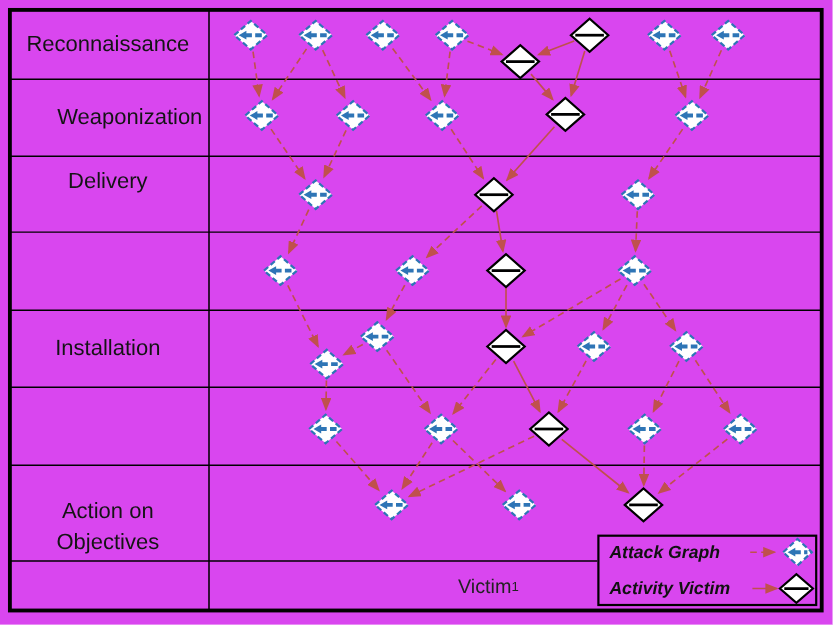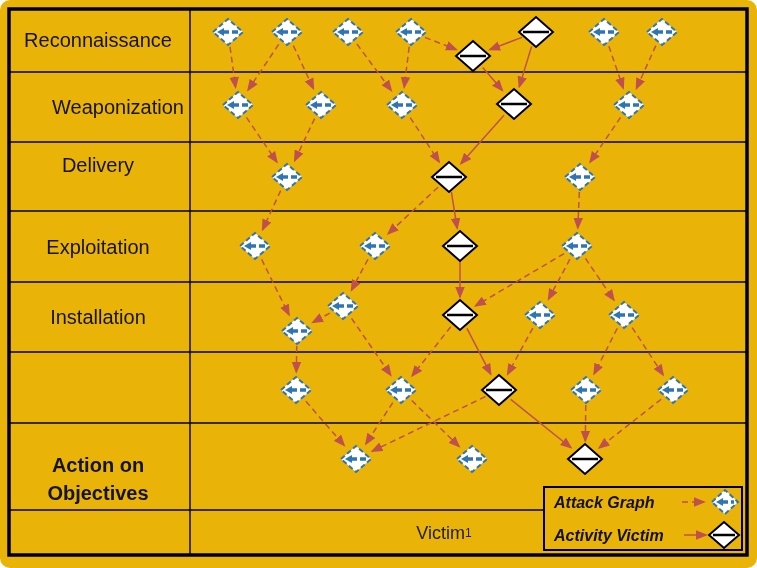--- a/index.html
+++ b/index.html
@@ -1,17 +1,17 @@
 <!DOCTYPE html>
 <html><head>
 <meta charset="utf-8">
 <style>
   html,body{margin:0;padding:0;background:#fff;}
-  #canvas{position:relative;width:757px;height:568px;background:#eab308;overflow:hidden;
-          font-family:"Liberation Sans",sans-serif;border-radius:10px;}
+  #canvas{position:relative;width:757px;height:568px;background:#d946ef;overflow:hidden;
+          font-family:"Liberation Sans",sans-serif;}
   #diagram-svg{position:absolute;left:0;top:0;}
   .stage-label{position:absolute;left:10px;width:176px;display:flex;align-items:center;
                justify-content:center;text-align:center;font-size:20px;color:#141414;
                line-height:1.4;}
   .victim-label{position:absolute;left:190px;top:511px;width:508px;height:44px;display:flex;
                 align-items:center;justify-content:center;font-size:18px;color:#222;text-align:center;}
   .victim-label sub{font-size:12px;}
   .legend-box{position:absolute;left:543px;top:486px;width:200px;height:65px;
               border:2px solid #000;background:transparent;box-sizing:border-box;font-style:italic;}
   .legend-row-label{position:absolute;left:9px;font-size:16px;font-weight:bold;color:#111;}
@@ -172,23 +172,22 @@
       <polygon points="716,502 723,498 723,506" fill="#2E75B6"></polygon>
       <line x1="722" y1="502" x2="734" y2="502" stroke="#2E75B6" stroke-width="3.5" stroke-dasharray="6,3"></line>
       <line x1="684" y1="535" x2="706" y2="535" stroke="#C0504D" stroke-width="1.5" marker-end="url(#arr)"></line>
       <polygon points="709,535 724,522 739,535 724,548" fill="#fff" stroke="#000000" stroke-width="2"></polygon>
       <line x1="713" y1="535" x2="735" y2="535" stroke="#000000" stroke-width="2.5"></line>
     </svg>
 
   <div class="stage-label" style="top:8px;height:64px;">Reconnaissance</div>
   <div class="stage-label" style="top:72px;height:70px;margin-left:20px;">Weaponization</div>
   <div class="stage-label" style="top:130px;height:69px;">Delivery</div>
-  <div class="stage-label" style="top:211px;height:71px;">Exploitation</div>
   <div class="stage-label" style="top:282px;height:70px;">Installation</div>
-  <div class="stage-label" style="top:423px;height:111px;font-weight:bold;">
+  <div class="stage-label" style="top:423px;height:111px;">
       <span style="width:120px;">Action on Objectives</span>
     </div>
 
   <div class="victim-label">
     <span>Victim</span>
       <sub>1</sub>
   </div>
 
   <div class="legend-box">
     <div class="legend-row-label" style="top:6px;">Attack Graph</div>

